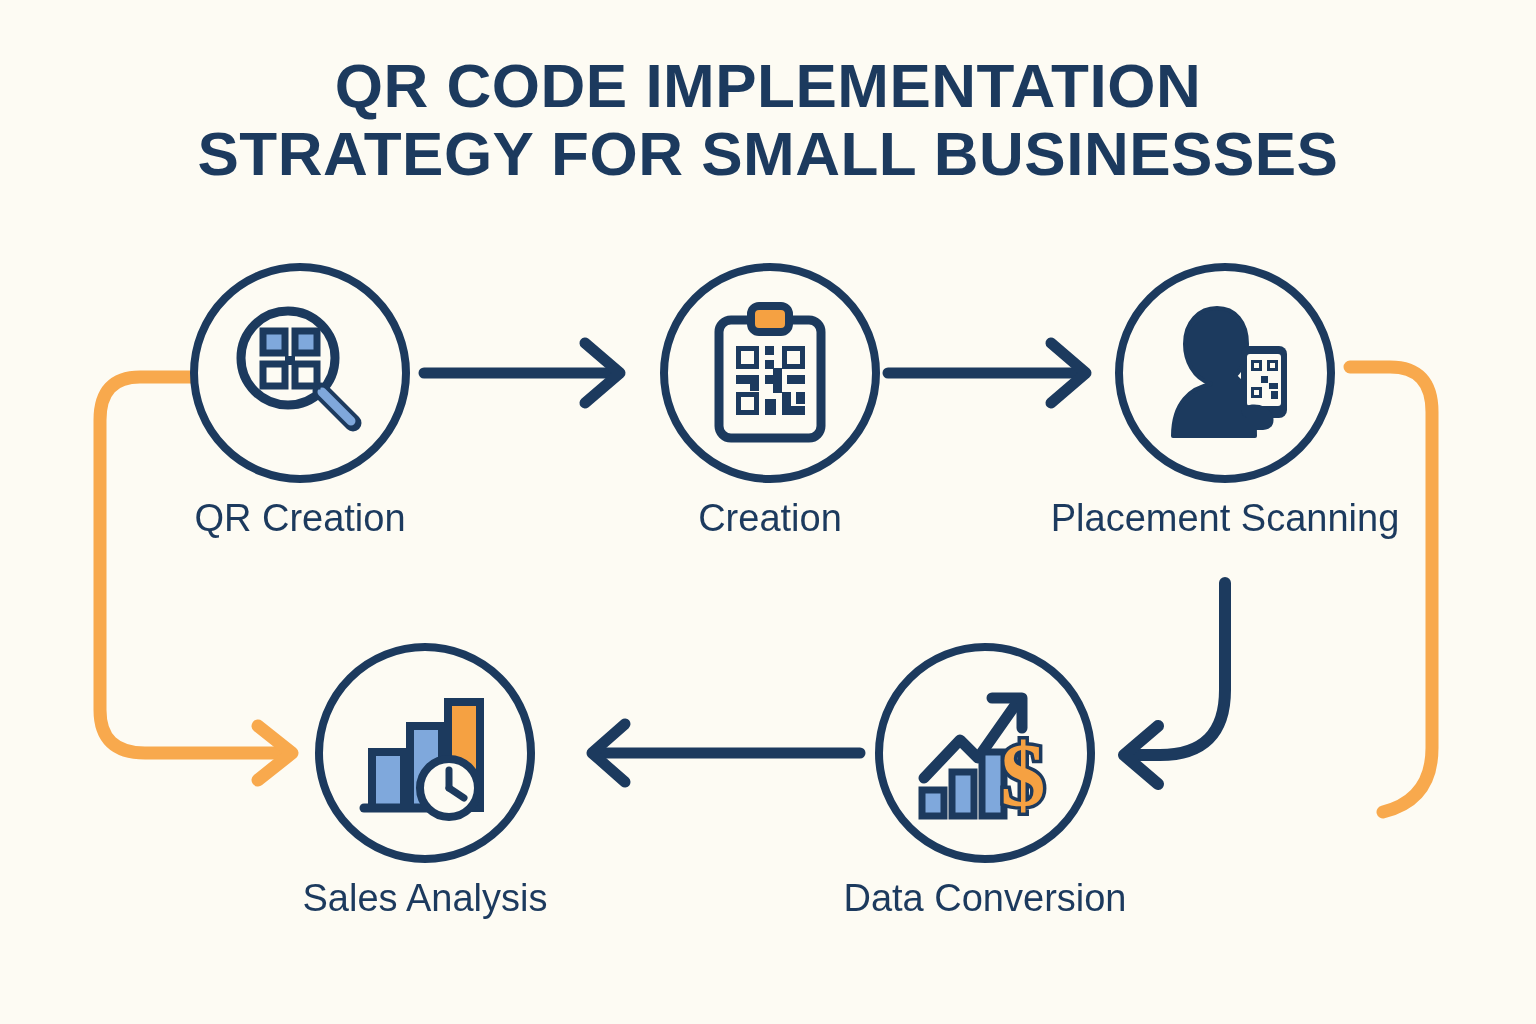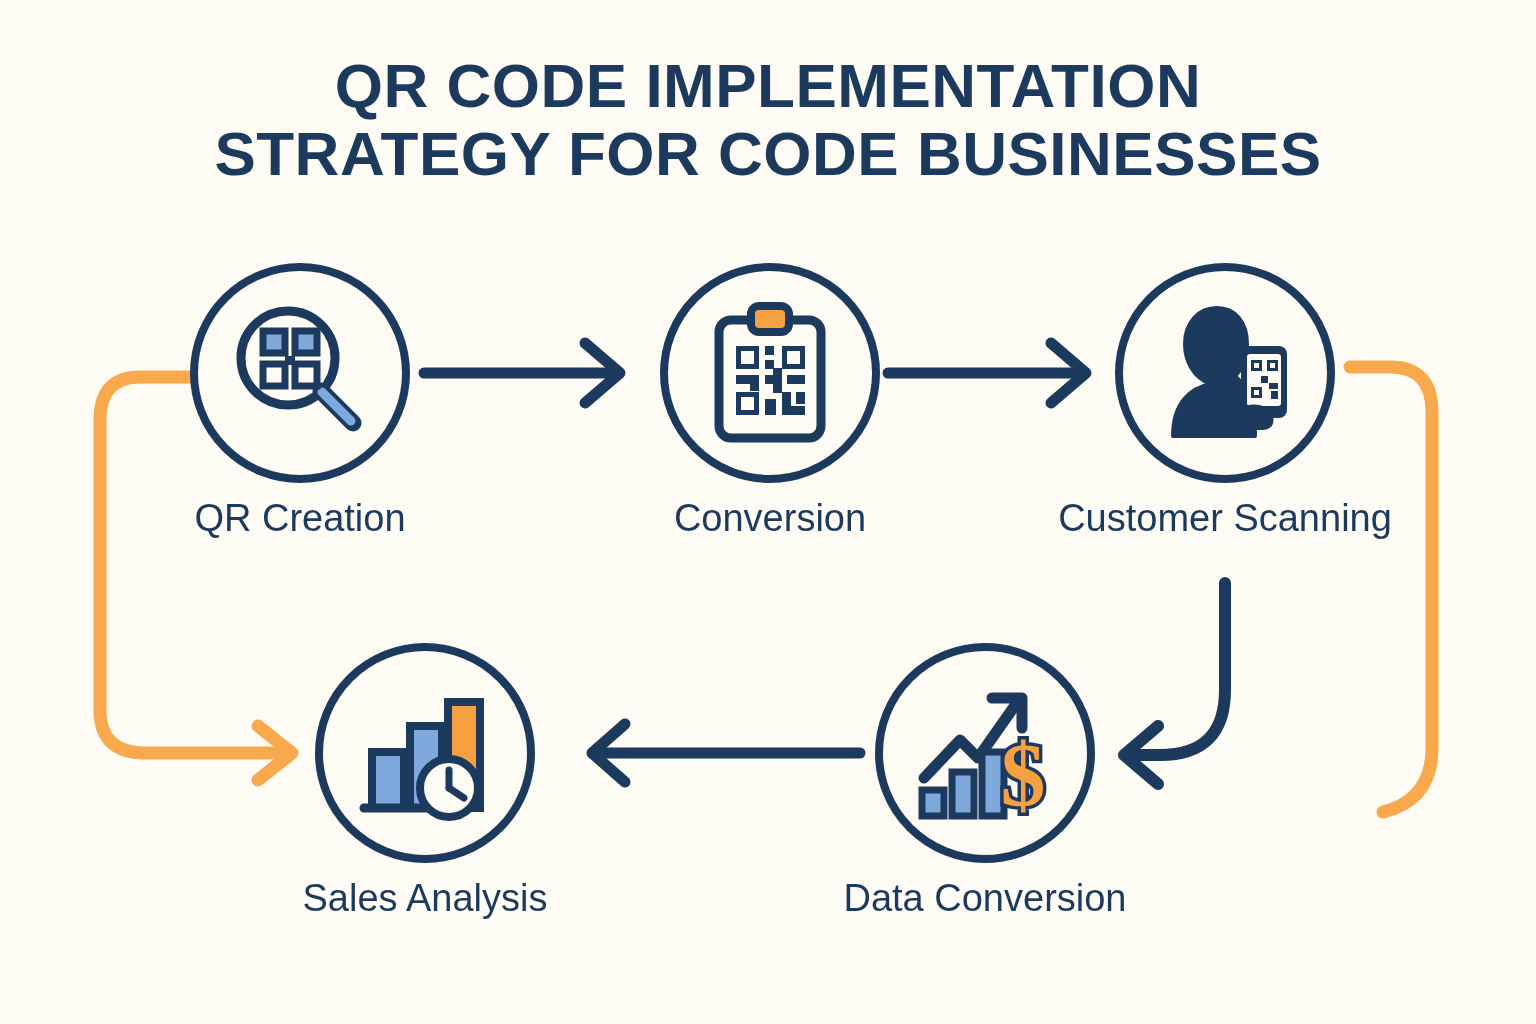--- a/index.html
+++ b/index.html
@@ -44,21 +44,21 @@
     white-space:nowrap;
   }
 </style>
 </head>
 <body>
 
 <div id="stage">
 
   <div id="title">
     <span class="line">QR CODE IMPLEMENTATION</span>
-    <span class="line">STRATEGY FOR CODE BUSINESSES</span>
+    <span class="line">STRATEGY FOR SMALL BUSINESSES</span>
   </div>
 
   <svg id="links" viewBox="0 0 1536 1024">
     <defs></defs>
 
     <g>
       <line x1="424" y1="373" x2="614" y2="373" stroke="#1C3A5E" stroke-width="11" stroke-linecap="round"></line>
       <polyline points="585,343 620,373 585,403" fill="none" stroke="#1C3A5E" stroke-width="11" stroke-linecap="round" stroke-linejoin="round"></polyline>
     </g>
 
@@ -122,21 +122,21 @@
           <rect x="70" y="77" width="16" height="9"></rect>
           <rect x="78" y="70" width="9" height="25"></rect>
           <rect x="92" y="77" width="18" height="9"></rect>
           <rect x="87" y="94" width="9" height="23"></rect>
           <rect x="101" y="94" width="9" height="12"></rect>
           <rect x="70" y="101" width="11" height="16"></rect>
           <rect x="95" y="108" width="15" height="9"></rect>
         </g>
       </svg>
     </div>
-    <div class="caption">Conversion</div>
+    <div class="caption">Creation</div>
   </div>
 
   <div class="node" style="left:1115px; top:263px;">
     <div class="circle">
       <svg width="160" height="150" viewBox="0 0 160 150">
         <path d="M28,138 C28,104 46,90 66,86 C48,80 40,62 40,46 C40,24 54,10 72,10
                  C90,10 102,24 102,46 C102,58 98,70 90,78 L98,86
                  C106,92 110,110 110,138 Z" fill="#1C3A5E" stroke="#1C3A5E" stroke-width="4" stroke-linejoin="round"></path>
         <rect x="96" y="48" width="46" height="72" rx="8" fill="#1C3A5E"></rect>
         <rect x="102" y="56" width="34" height="52" rx="3" fill="#FDFBF3"></rect>
@@ -148,21 +148,21 @@
           <rect x="106" y="89" width="11" height="11"></rect>
           <rect x="109" y="92" width="5" height="5" fill="#FDFBF3"></rect>
           <rect x="116" y="78" width="7" height="7"></rect>
           <rect x="124" y="85" width="9" height="6"></rect>
           <rect x="126" y="93" width="7" height="8"></rect>
         </g>
         <path d="M100,108 C112,104 124,108 128,118 C130,126 126,132 118,132
                  L102,132 L102,110 Z" fill="#1C3A5E"></path>
       </svg>
     </div>
-    <div class="caption">Customer Scanning</div>
+    <div class="caption">Placement Scanning</div>
   </div>
 
   <div class="node" style="left:315px; top:643px;">
     <div class="circle">
       <svg width="155" height="150" viewBox="0 0 155 150">
         <rect x="24" y="74" width="32" height="56" fill="#7FA8DC" stroke="#1C3A5E" stroke-width="8"></rect>
         <rect x="62" y="48" width="32" height="82" fill="#7FA8DC" stroke="#1C3A5E" stroke-width="8"></rect>
         <rect x="100" y="24" width="32" height="106" fill="#F5A142" stroke="#1C3A5E" stroke-width="8"></rect>
         <line x1="16" y1="130" x2="120" y2="130" stroke="#1C3A5E" stroke-width="9" stroke-linecap="round"></line>
         <circle cx="101" cy="110" r="29" fill="#FDFBF3" stroke="#1C3A5E" stroke-width="8"></circle>

